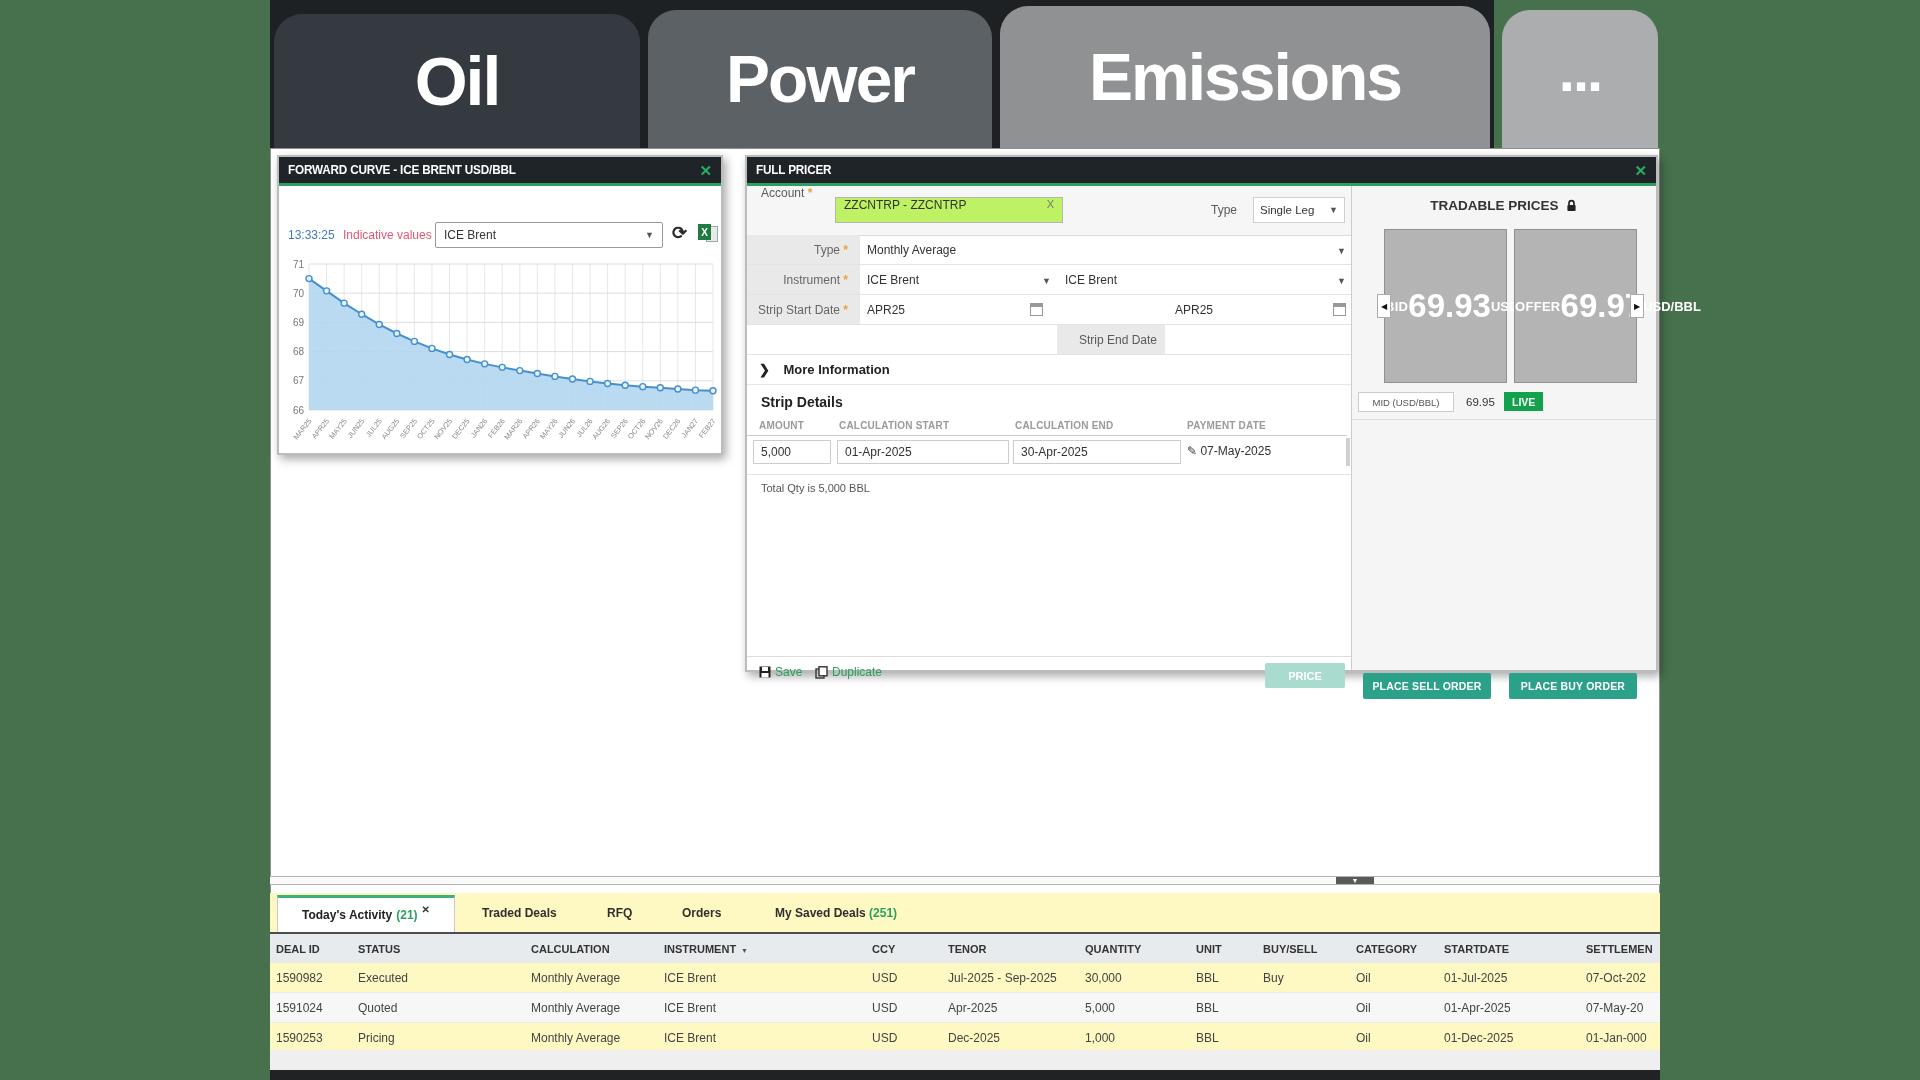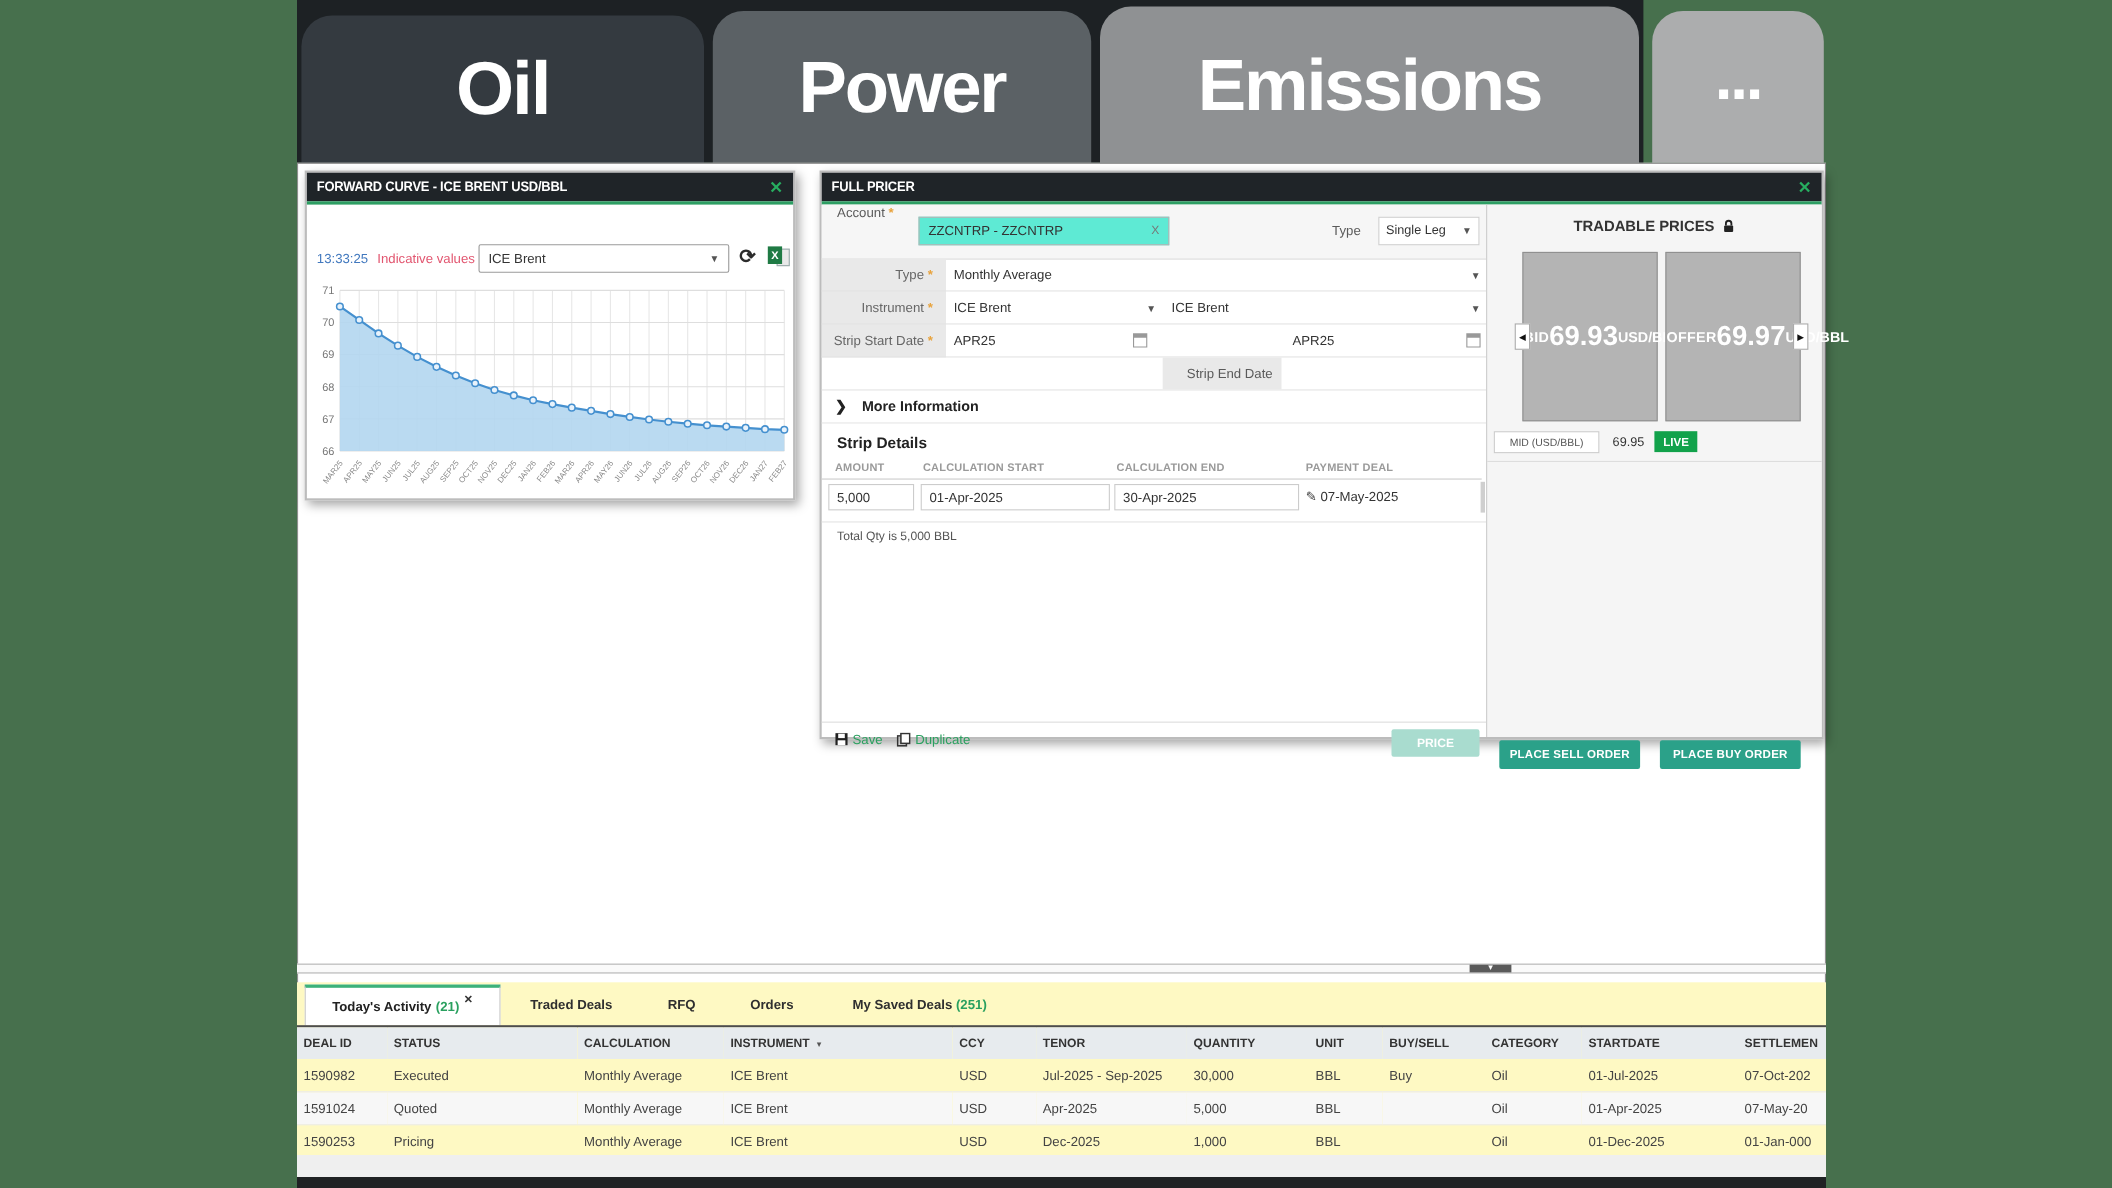--- a/index.html
+++ b/index.html
@@ -44,21 +44,21 @@
                   font-size:10px;font-weight:bold;display:flex;align-items:center;justify-content:center;}
   .fc-chart{position:absolute;left:2px;top:68px;}
 
   
   .fp{left:745px;top:155px;width:913px;height:517px;}
   .fp-label{font-size:12px;color:#5a5a5a;}
   .req{color:#e8a33d;font-weight:bold;}
   .fp-account-row{position:absolute;left:0;top:0;width:604px;height:49px;background:#f6f6f6;border-bottom:1px solid #ddd;}
   .fp-account-label{position:absolute;left:14px;top:0;}
   .fp-account-input{position:absolute;left:88px;top:11px;width:228px;height:26px;border:1px solid #b5b5b5;
-                    background:#5eead4;font-size:12px;color:#333;display:flex;align-items:center;padding:0 8px;box-sizing:border-box;}
+                    background:#bef264;font-size:12px;color:#333;display:flex;align-items:flex-start;padding:0 8px;box-sizing:border-box;}
   .fp-clear{margin-left:auto;color:#777;font-size:11px;cursor:pointer;}
   .fp-type-label{position:absolute;left:464px;top:17px;}
   .fp-type-select{position:absolute;left:506px;top:11px;width:92px;height:26px;background:#fff;border:1px solid #cfcfcf;
                   font-size:11.5px;color:#333;display:flex;align-items:center;padding:0 6px;box-sizing:border-box;cursor:pointer;}
   .fp-grid-labels{position:absolute;left:0;top:49px;width:113px;height:90px;background:#e9e9e9;}
   .fp-row-line{position:absolute;left:0;width:604px;border-top:1px solid #e3e3e3;}
   .fp-gl{position:absolute;width:101px;text-align:right;font-size:12px;color:#666;}
   .fp-val{position:absolute;font-size:12px;color:#333;}
   .row-caret{position:absolute;color:#555;font-size:9px;cursor:pointer;}
   .cal-icon{position:absolute;width:13px;height:13px;border:1px solid #999;border-top:4px solid #999;
@@ -84,21 +84,21 @@
   .price-btn{position:absolute;left:518px;top:477px;width:80px;height:25px;background:#a9dccf;color:#fff;
              font-weight:bold;font-size:11px;display:flex;align-items:center;justify-content:center;border-radius:2px;cursor:pointer;}
 
   
   .tp{position:absolute;left:604px;top:0;width:305px;height:484px;background:#f5f5f5;border-left:1px solid #ccc;box-sizing:border-box;}
   .tp-title{position:absolute;left:0;top:12px;width:100%;text-align:center;font-size:13.5px;font-weight:bold;color:#333;}
   .price-box{position:absolute;top:43px;width:123px;height:154px;background:#b4b4b4;border:1px solid #909090;
              color:#fff;font-weight:bold;display:flex;flex-direction:row;align-items:center;
              justify-content:space-between;padding:16px 0;box-sizing:border-box;}
   .price-box .lbl{font-size:13px;letter-spacing:.3px;}
-  .price-box .val{font-size:25px;}
+  .price-box .val{font-size:33px;}
   .price-box .unit{font-size:13px;}
   .bid-box{left:32px;} .offer-box{left:162px;}
   .nudge{position:absolute;top:108px;width:14px;height:24px;background:#fff;border:1px solid #aaa;
          display:flex;align-items:center;justify-content:center;font-size:8px;color:#111;cursor:pointer;box-sizing:border-box;}
   .nudge-l{left:25px;} .nudge-r{left:278px;}
   .mid-box{position:absolute;left:6px;top:206px;width:96px;height:20px;background:#fff;border:1px solid #ccc;
            font-size:9.5px;color:#555;display:flex;align-items:center;justify-content:center;box-sizing:border-box;}
   .mid-val{position:absolute;left:114px;top:210px;font-size:11.5px;color:#333;}
   .live-badge{position:absolute;left:152px;top:206px;height:19px;padding:0 8px;background:#12a24b;color:#fff;
               font-weight:bold;font-size:10.5px;display:flex;align-items:center;}
@@ -312,21 +312,21 @@
       <div class="fp-more">
         <span class="chev">❯</span>
         <span>More Information</span>
       </div>
       <div class="fp-section-line"></div>
 
       <span class="fp-strip-heading">Strip Details</span>
       <span class="sd-head" style="left:12px;">AMOUNT</span>
       <span class="sd-head" style="left:92px;">CALCULATION START</span>
       <span class="sd-head" style="left:268px;">CALCULATION END</span>
-      <span class="sd-head" style="left:440px;">PAYMENT DEAL</span>
+      <span class="sd-head" style="left:440px;">PAYMENT DATE</span>
       <div class="sd-underline"></div>
       <div class="sd-box" style="left:6px;width:78px;">
           <span>5,000</span>
         </div>
       <div class="sd-box" style="left:90px;width:172px;">
           <span>01-Apr-2025</span>
         </div>
       <div class="sd-box" style="left:266px;width:168px;">
           <span>30-Apr-2025</span>
         </div>

